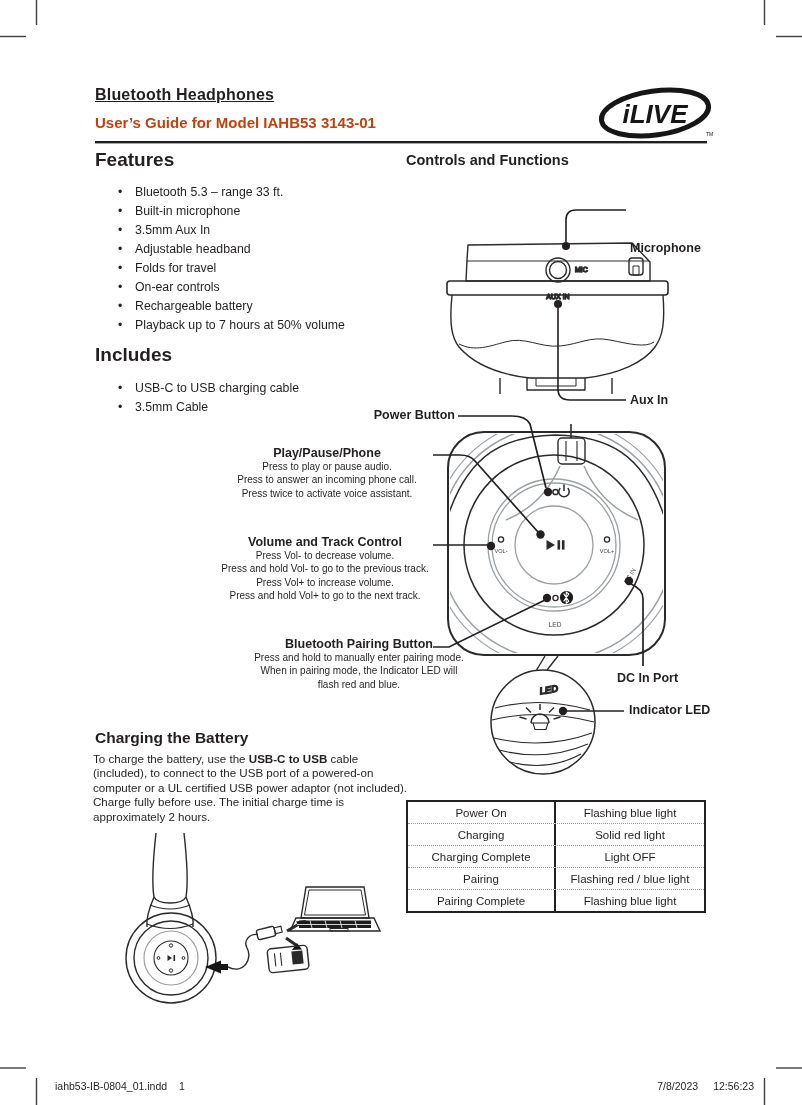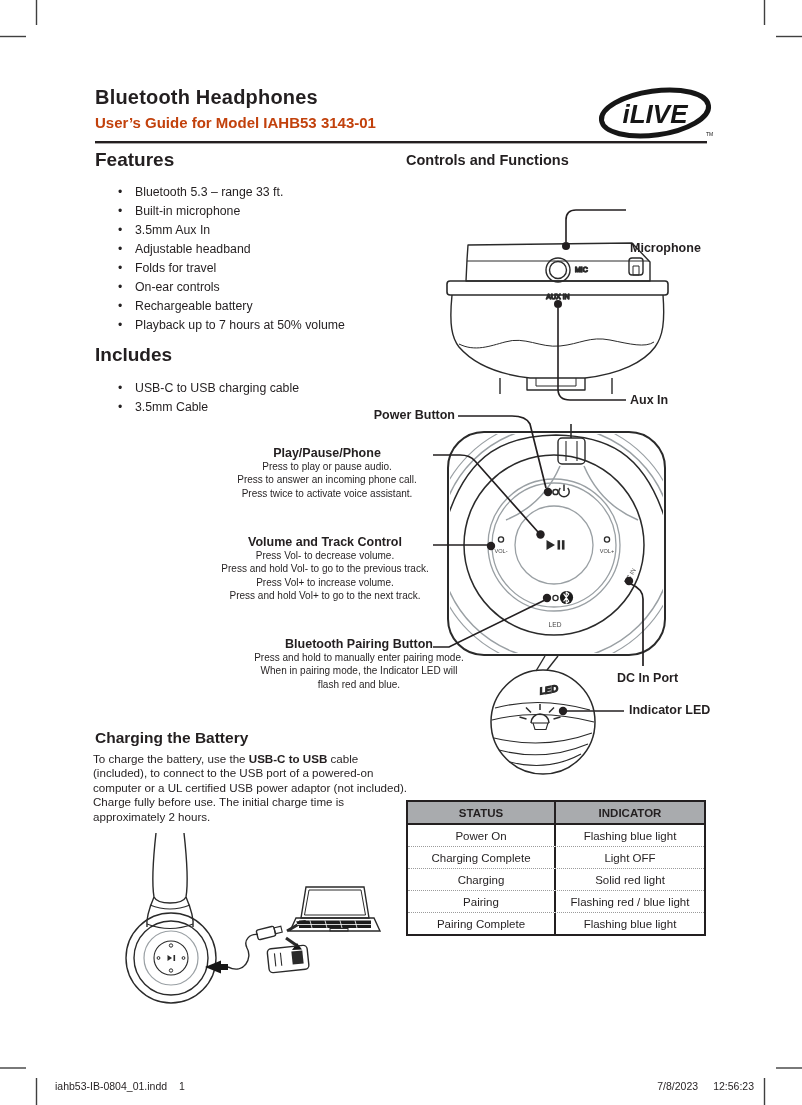--- a/index.html
+++ b/index.html
@@ -1,20 +1,20 @@
 <!DOCTYPE html>
 <html><head>
 <meta charset="utf-8">
 <style>
   html,body{margin:0;padding:0;background:#fff;}
   .page{position:relative;width:802px;height:1105px;background:#fff;overflow:hidden;
         font-family:"Liberation Sans",sans-serif;color:#231f20;}
   .art{position:absolute;left:0;top:0;z-index:0;}
   .txt{position:absolute;z-index:2;}
-  .h-title{font-size:20px;font-weight:700;letter-spacing:.2px;}
+  .h-title{font-size:16px;font-weight:700;letter-spacing:.2px;text-decoration:underline;}
   .h-sub{font-size:15px;font-weight:700;color:#c2410c;}
   .h1{font-size:19px;font-weight:700;}
   .h2{font-size:14.5px;font-weight:700;}
   .h3{font-size:15.5px;font-weight:700;}
   ul.blist{list-style:none;margin:0;padding:0;}
   ul.blist li{position:relative;padding-left:23px;font-size:12.3px;line-height:19px;}
   ul.blist li::before{content:"•";position:absolute;left:6px;color:#231f20;}
   .body-p{font-size:11.6px;line-height:14.4px;}
   .lbl{font-size:12.5px;font-weight:700;white-space:nowrap;}
   .lblblock{text-align:center;}
@@ -269,35 +269,31 @@
 
   <div class="txt lbl" style="left:617px;top:671px;">DC In Port</div>
   <div class="txt lbl" style="left:629px;top:703px;">Indicator LED</div>
 
   <div class="txt h3" style="left:95px;top:729px;">Charging the Battery</div>
   <div class="txt body-p" style="left:93px;top:752px;width:318px;">
     <span>To charge the battery, use the </span><strong>USB-C to USB</strong><span> cable (included), to connect to the USB port of a powered-on computer or a UL certified USB power adaptor (not included). Charge fully before use. The initial charge time is approximately 2 hours.</span>
   </div>
 
   <div class="tbl">
-    <div class="thead">
-      <div class="tcell">STATUS</div>
-      <div class="tcell">INDICATOR</div>
-    </div>
     <div class="trow">
       <div class="tcell">Power On</div>
       <div class="tcell">Flashing blue light</div>
     </div>
     <div class="trow">
+      <div class="tcell">Charging</div>
+      <div class="tcell">Solid red light</div>
+    </div>
+    <div class="trow">
       <div class="tcell">Charging Complete</div>
       <div class="tcell">Light OFF</div>
-    </div>
-    <div class="trow">
-      <div class="tcell">Charging</div>
-      <div class="tcell">Solid red light</div>
     </div>
     <div class="trow">
       <div class="tcell">Pairing</div>
       <div class="tcell">Flashing red / blue light</div>
     </div>
     <div class="trow">
       <div class="tcell">Pairing Complete</div>
       <div class="tcell">Flashing blue light</div>
     </div>
   </div>

